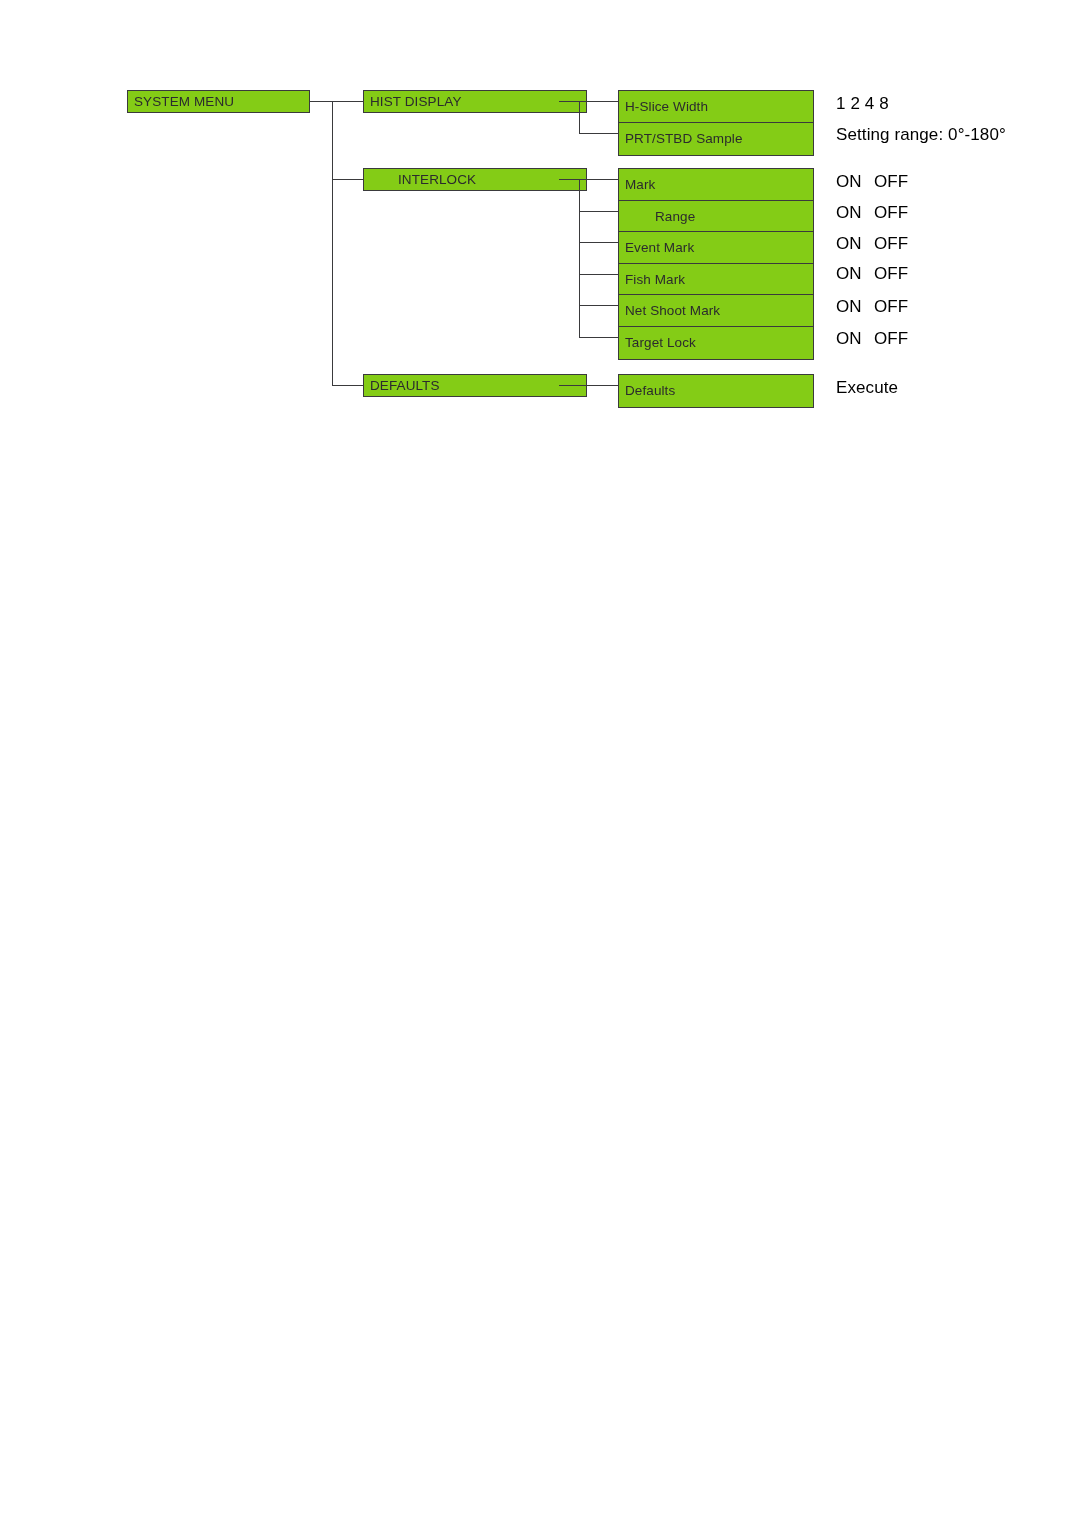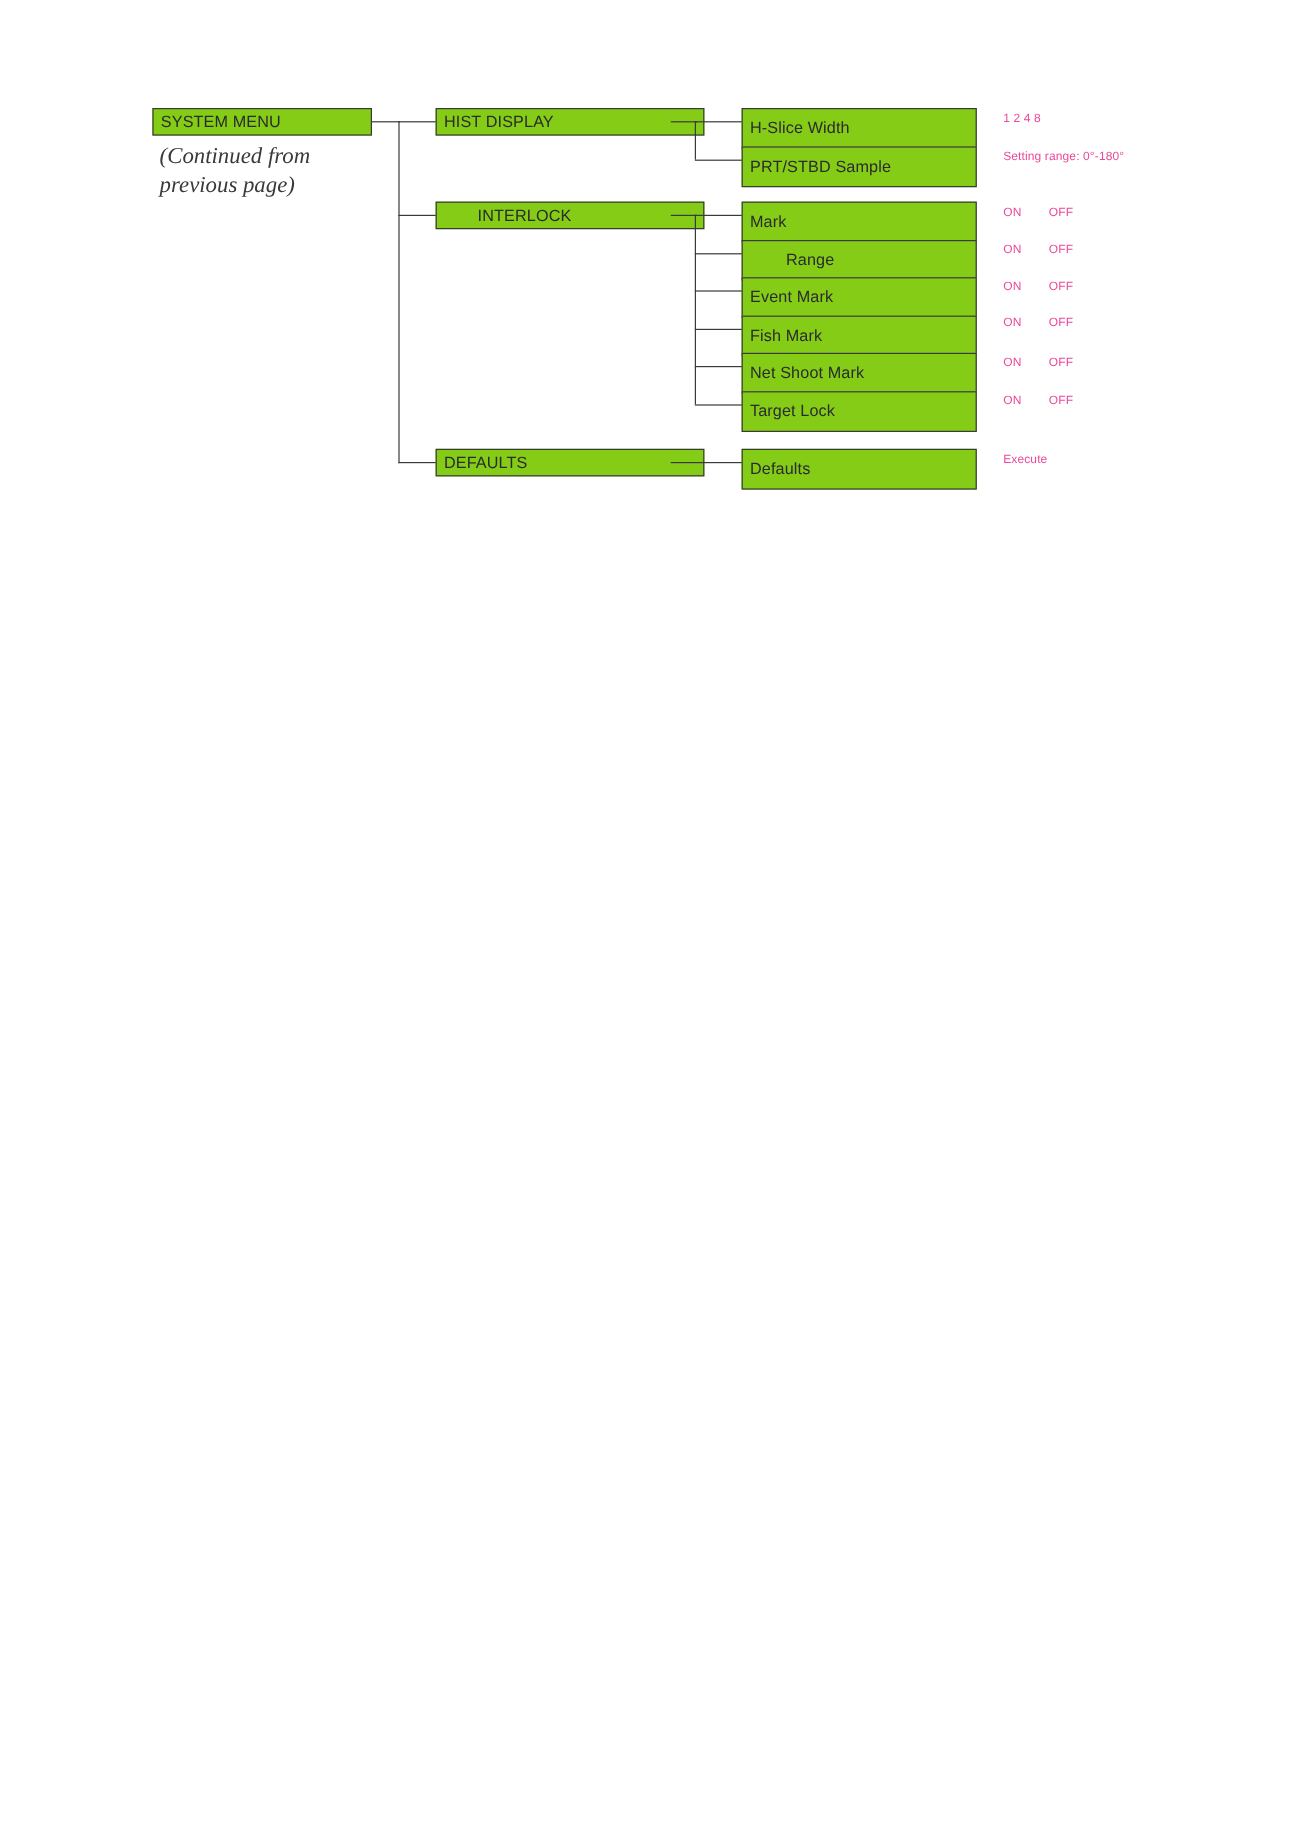--- a/index.html
+++ b/index.html
@@ -38,23 +38,23 @@
     letter-spacing: 0.1px;
     white-space: nowrap;
   }
   .box.root   { left: 127px; top: 90px;  width: 183px; height: 23px; }
   .box.lvl2   { left: 363px;            width: 224px; height: 23px; }
   .box.lvl3   { left: 618px;            width: 196px; height: 34px; }
 
   
   .val {
     position: absolute;
-    font-size: 10px;
+    font-size: 17px;
     line-height: 1;
-    color: #ec4899;
+    color: #000000;
     white-space: nowrap;
     letter-spacing: 0.1px;
   }
   .val .onoff-on  { display: inline-block; width: 38px; }
 
   
   .ln {
     position: absolute;
     background: #3a3a3c;
   }
@@ -89,24 +89,20 @@
 </style>
 </head>
 <body>
 
 <div id="page">
 
   <div class="box root">
     <span>SYSTEM MENU</span>
   </div>
 
-  <div id="contnote">
-    <div>(Continued from</div>
-    <div>previous page)</div>
-  </div>
 
   <div class="ln h" style="left:310px; top:101px; width:23px;"></div>
 
   <div class="ln v" style="left:332px; top:101px; height:285px;"></div>
 
   <div class="ln h" style="left:332px; top:101px; width:32px;"></div>
   <div class="ln h" style="left:332px; top:179px; width:32px;"></div>
   <div class="ln h" style="left:332px; top:385px; width:32px;"></div>
 
   <div class="box lvl2" style="top:90px;">

